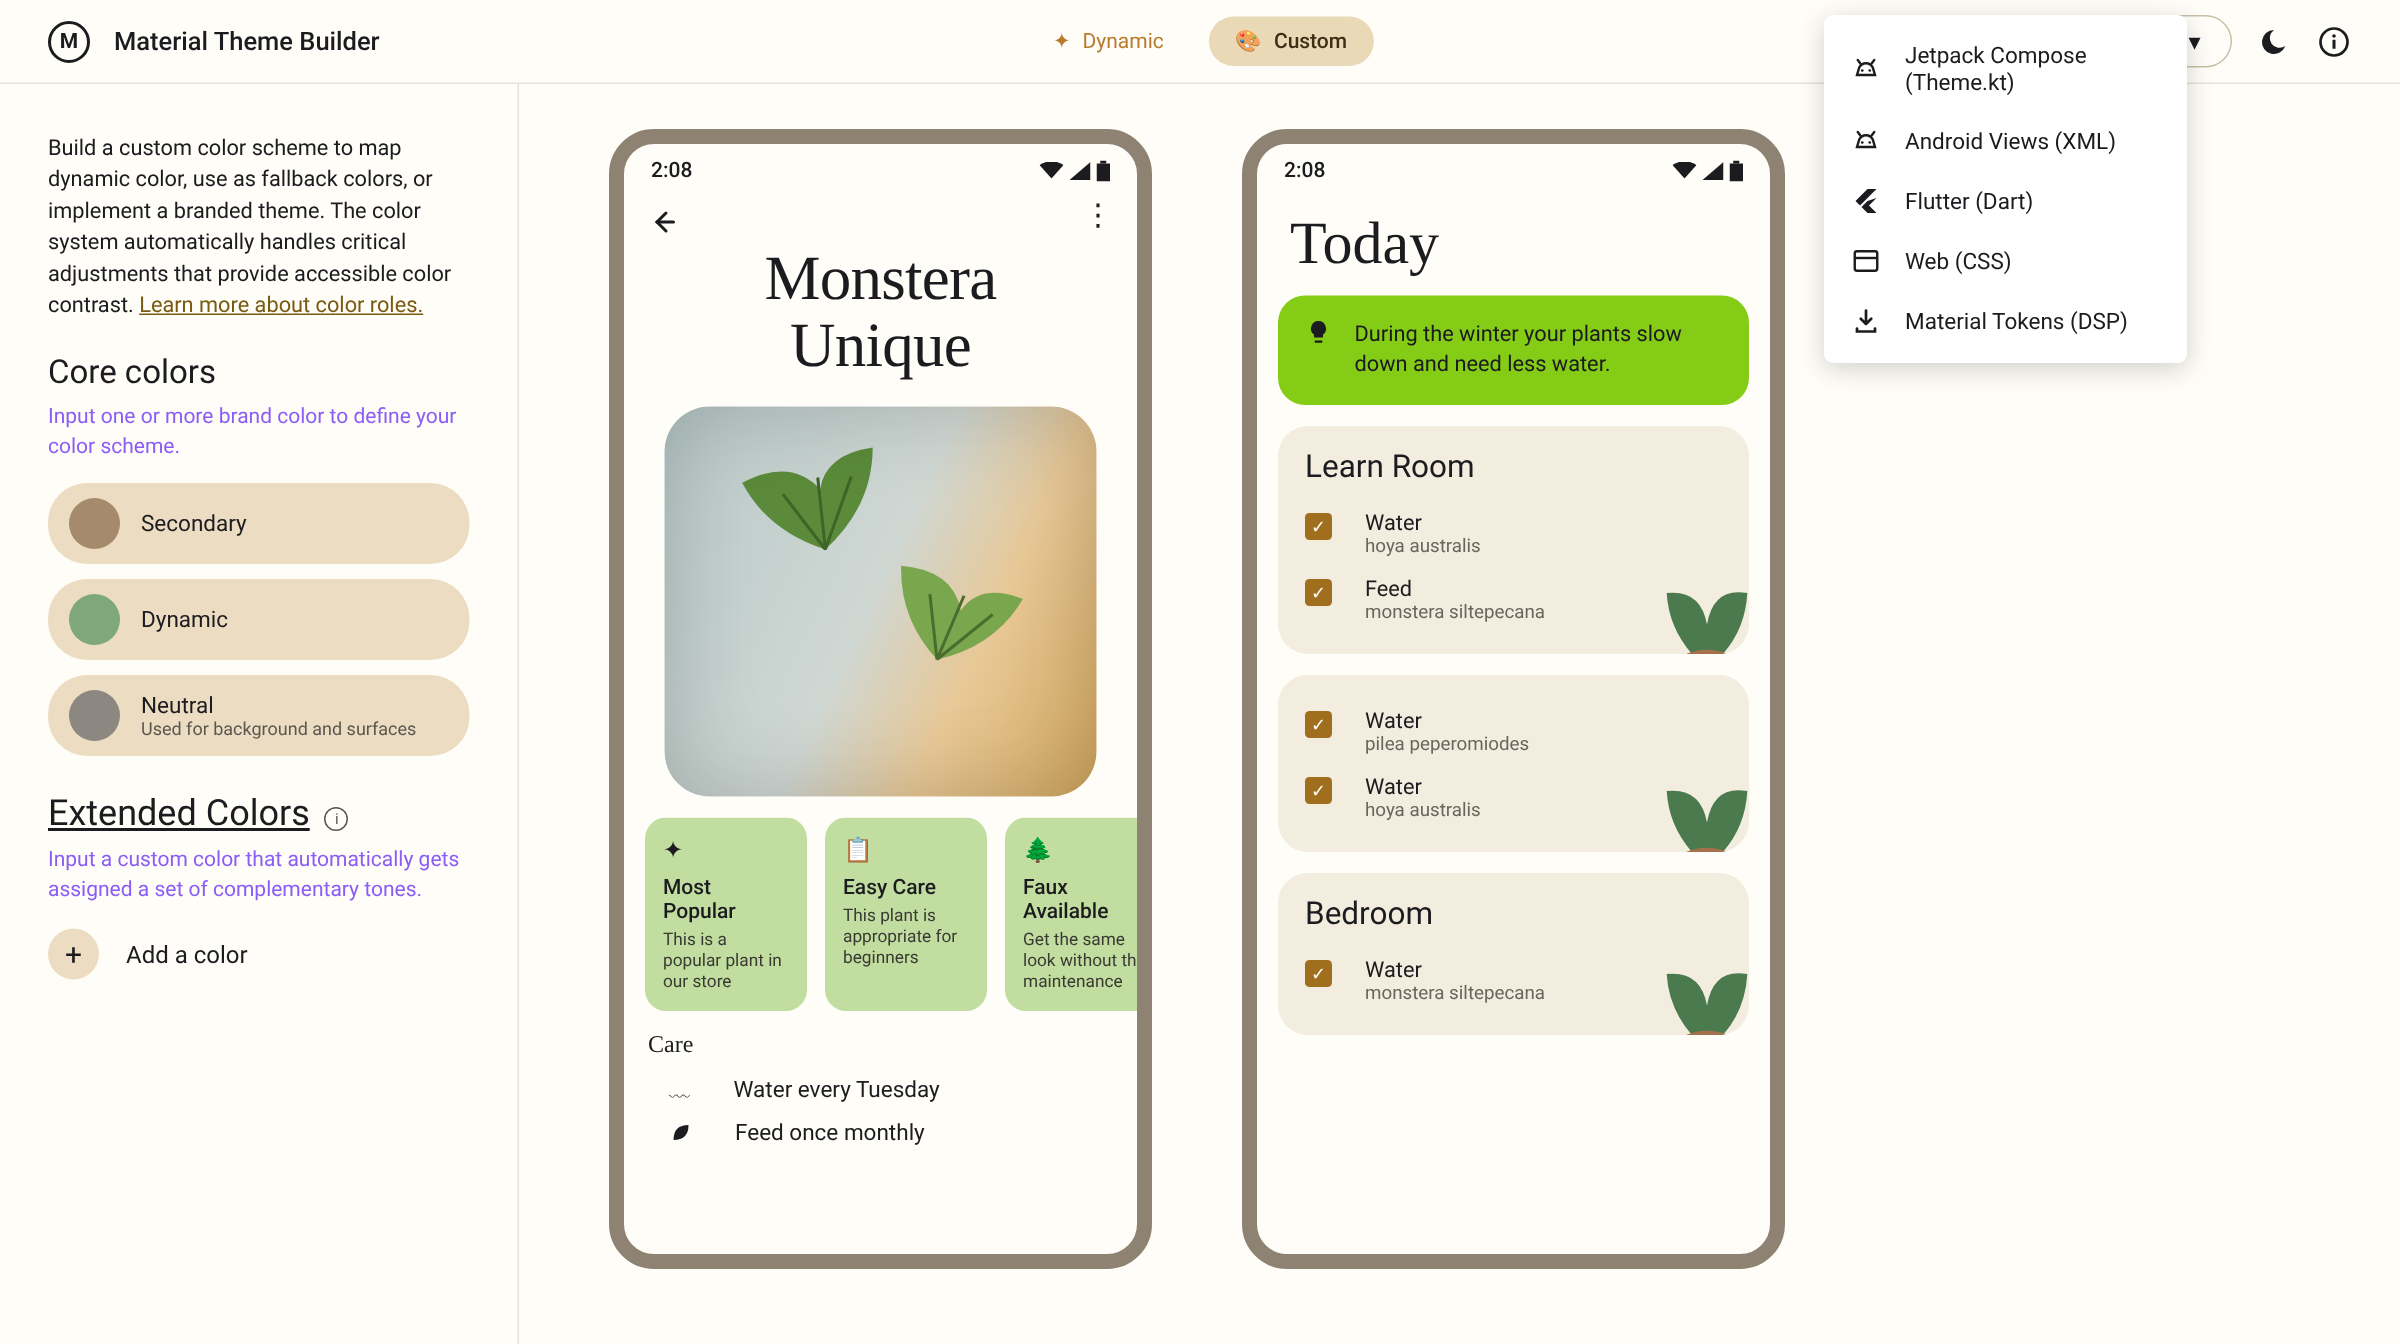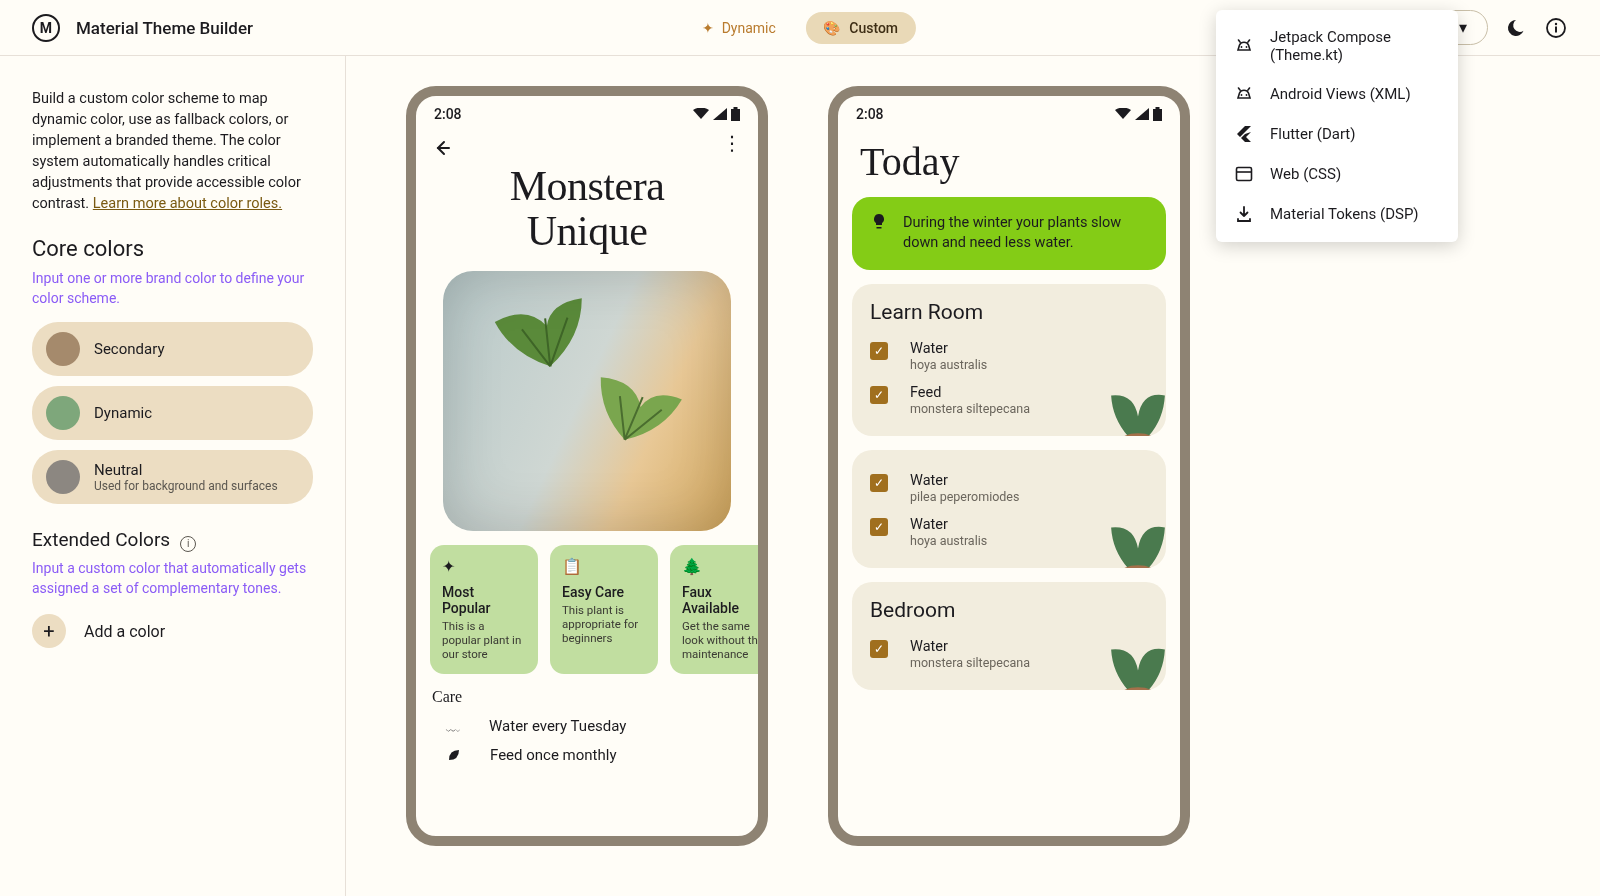--- a/index.html
+++ b/index.html
@@ -24,21 +24,21 @@
 .sidebar { width: 346px; padding: 32px; border-right: 1px solid #e7e0d8; overflow-y: auto; }
 .sidebar p.intro { font-size: 14.5px; line-height: 1.45; margin-bottom: 22px; }
 .sidebar a { color: #7a5a12; text-decoration: underline; }
 .section-h { font-size: 22px; font-weight: 400; margin-bottom: 8px; }
 .section-sub { font-size: 14px; color: #8b5cf6; margin-bottom: 14px; line-height: 1.4; }
 .color-row { display: flex; align-items: center; gap: 14px; background: #ecddc2; border-radius: 26px; padding: 10px 14px; margin-bottom: 10px; cursor: pointer; }
 .swatch { width: 34px; height: 34px; border-radius: 50%; flex-shrink: 0; }
 .color-label { font-size: 15px; }
 .color-sub { font-size: 12px; color: #5b5750; }
 .ext-h { display: flex; align-items: center; gap: 10px; margin-top: 24px; }
-.ext-h .section-h { font-size: 19px; }
+.ext-h .section-h { font-size: 24px; text-decoration: underline; }
 .info-ic { width: 16px; height: 16px; border: 1.3px solid #5b5750; border-radius: 50%; display: flex; align-items: center; justify-content: center; font-size: 10px; color: #5b5750; }
 .add-row { display: flex; align-items: center; gap: 18px; margin-top: 16px; }
 .add-btn { width: 34px; height: 34px; border-radius: 50%; background: #ecddc2; display: flex; align-items: center; justify-content: center; font-size: 20px; cursor: pointer; }
 
 .previews { flex: 1; display: flex; gap: 60px; padding: 30px 60px; overflow: hidden; justify-content: flex-start; }
 .phone { width: 362px; height: 760px; border: 10px solid #8e8373; border-radius: 30px; background: #fffdf7; overflow: hidden; flex-shrink: 0; position: relative; }
 .phone-inner { height: 100%; overflow: hidden; }
 .statusbar { display: flex; align-items: center; justify-content: space-between; padding: 10px 18px; font-size: 14px; font-weight: 500; }
 .sb-icons { display: flex; gap: 4px; align-items: center; }
 

